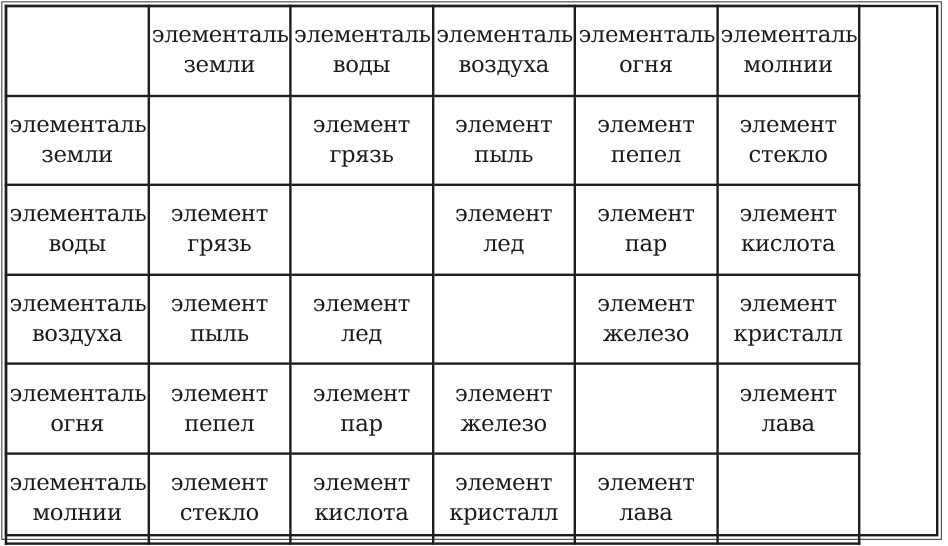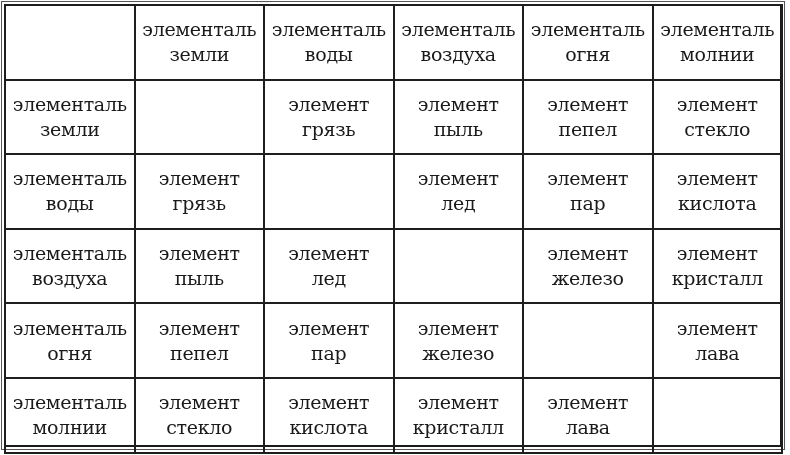--- a/index.html
+++ b/index.html
@@ -28,21 +28,21 @@
       top: 2px;
       right: 2px;
       bottom: 2px;
       border: 2px solid #1a1a1a;
       box-sizing: border-box;
     }
     table.elements-table {
       position: absolute;
       left: 4px;
       top: 4px;
-      width: 779px;
+      width: 713px;
       height: 448px;
       border-collapse: collapse;
       table-layout: fixed;
       font-family: "DejaVu Serif", "Liberation Serif", serif;
       font-size: 19px;
       color: #1a1a1a;
     }
     table.elements-table td {
       border: 2px solid #1e1e1e;
       text-align: center;

